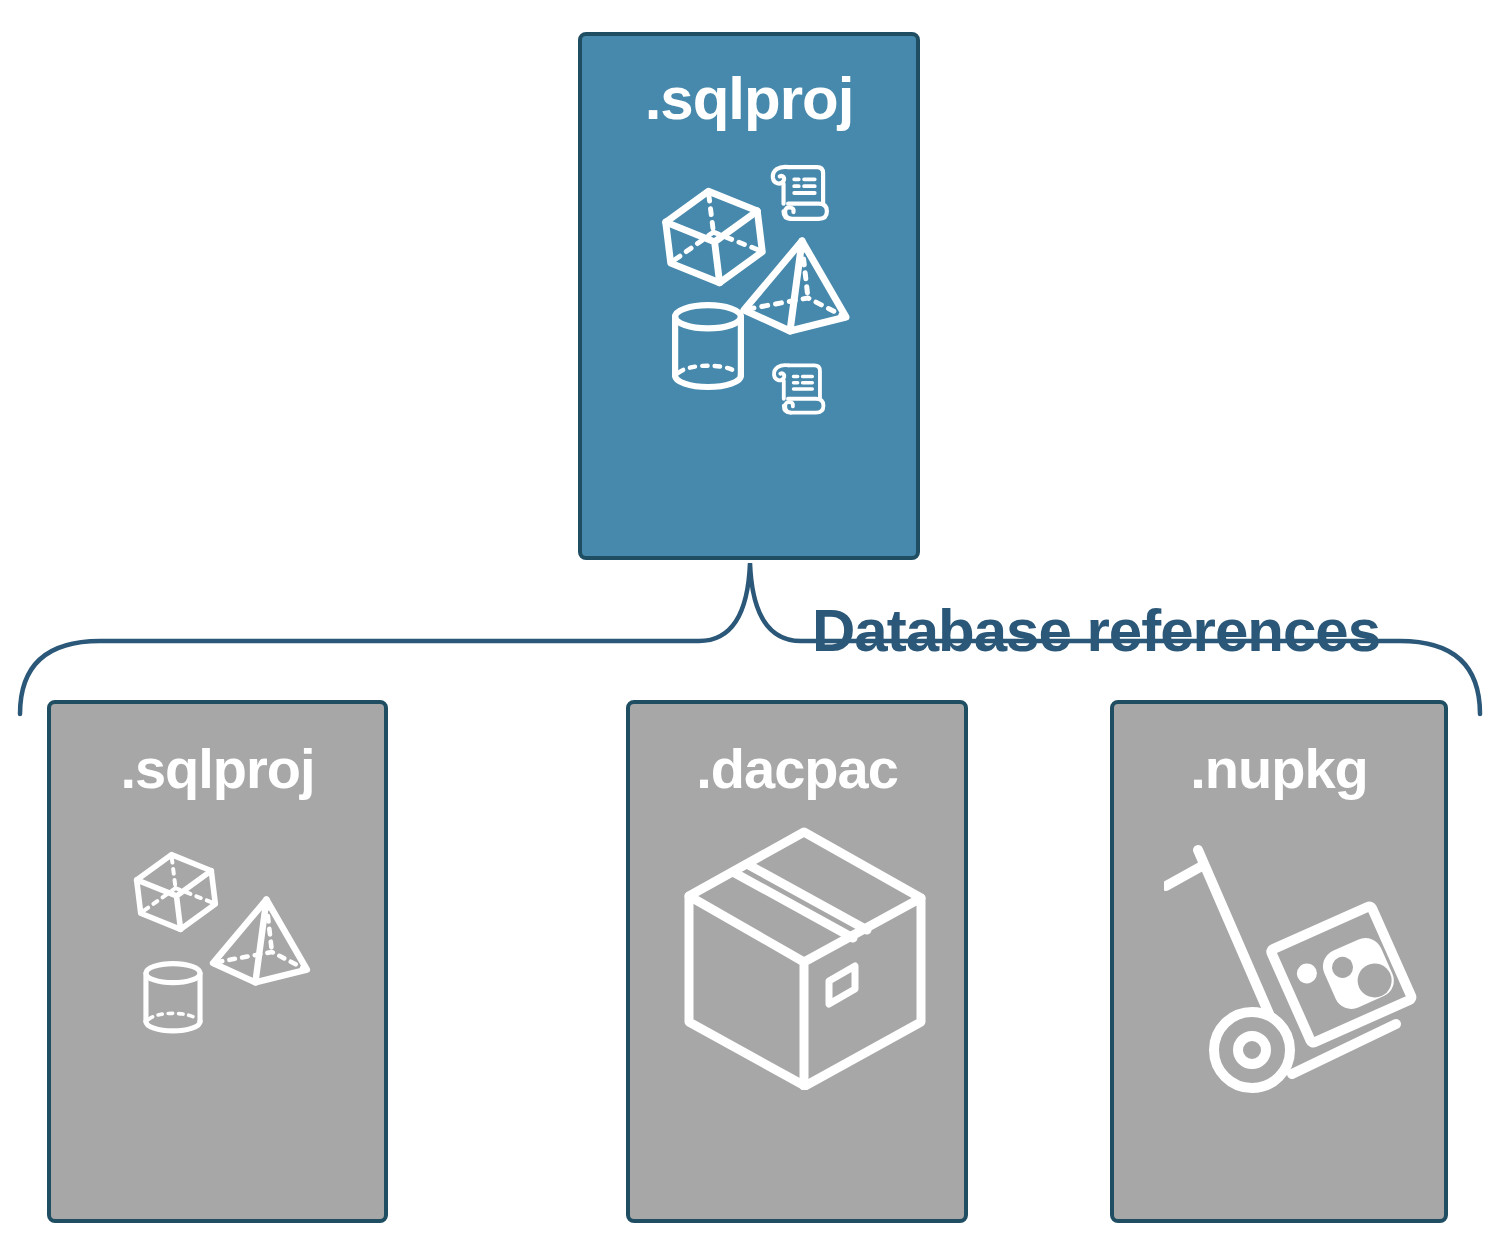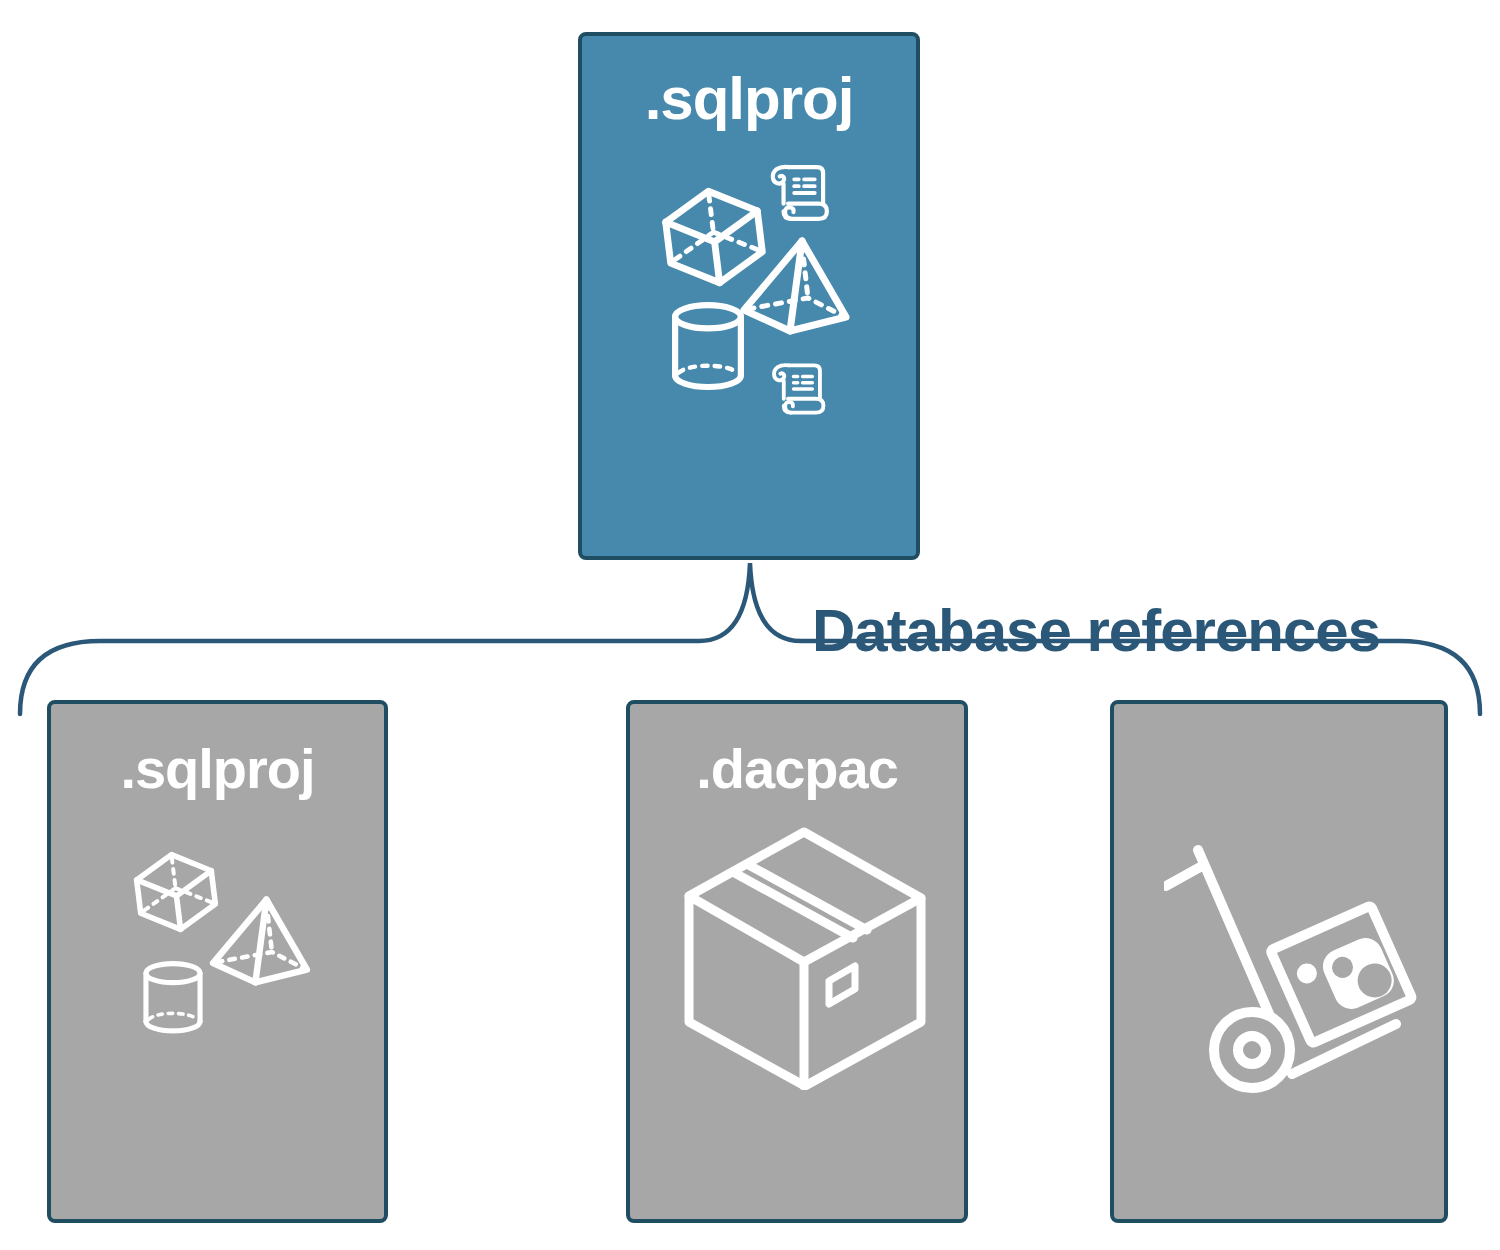--- a/index.html
+++ b/index.html
@@ -144,18 +144,19 @@
   </div>
 
   <div class="node node-child node-child-1">
     <div class="node-title">.dacpac</div>
     <svg class="icon" style="left:53px;top:122px;width:244px;height:264px">
         <use href="#sym-package"></use>
       </svg>
   </div>
 
   <div class="node node-child node-child-2">
+    <div class="node-title">.nupkg</div>
     <svg class="icon" style="left:50px;top:134px;width:262px;height:262px">
         <use href="#sym-dolly"></use>
       </svg>
   </div>
 
 </div>
 
 </body></html>

